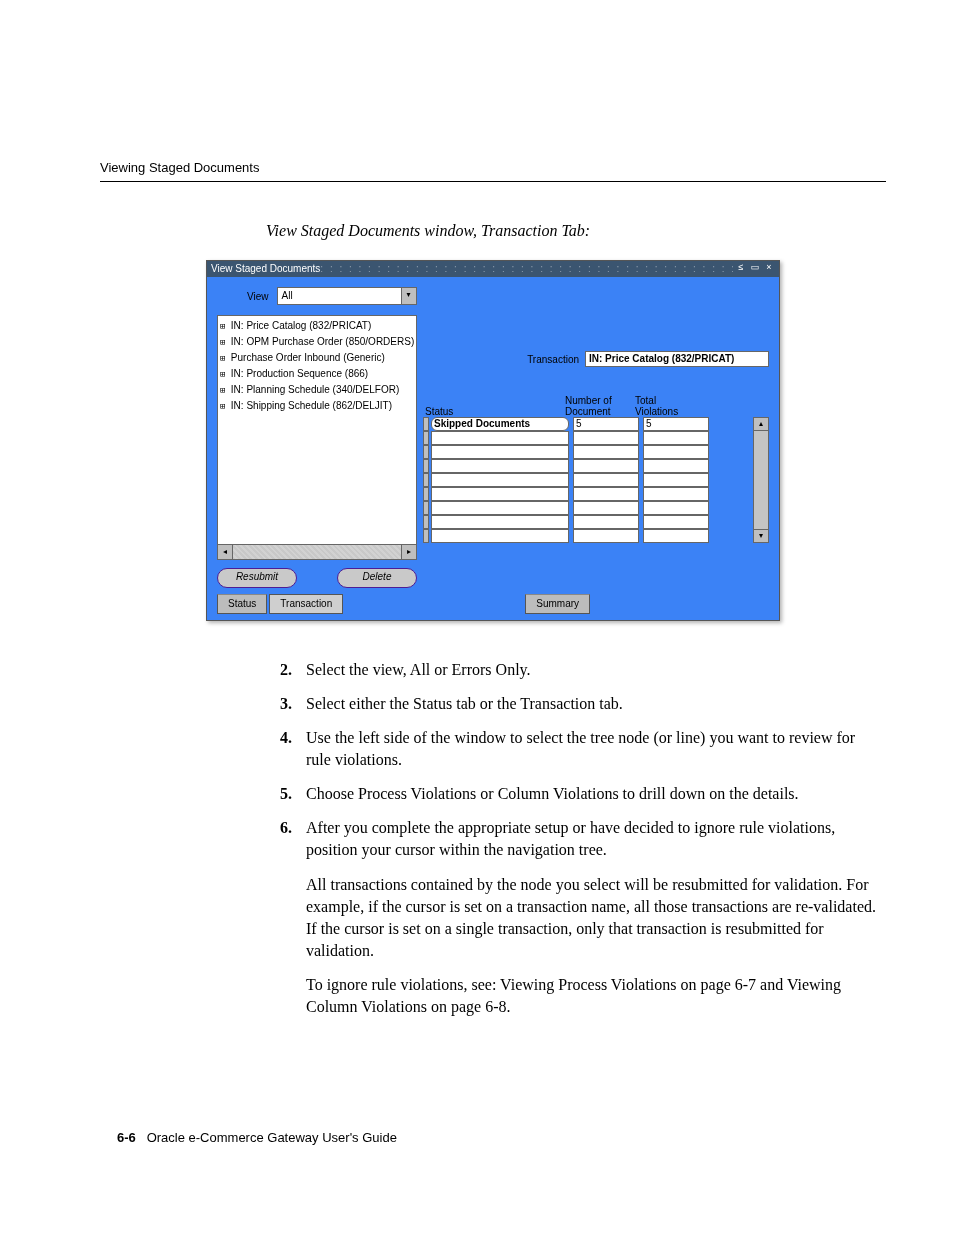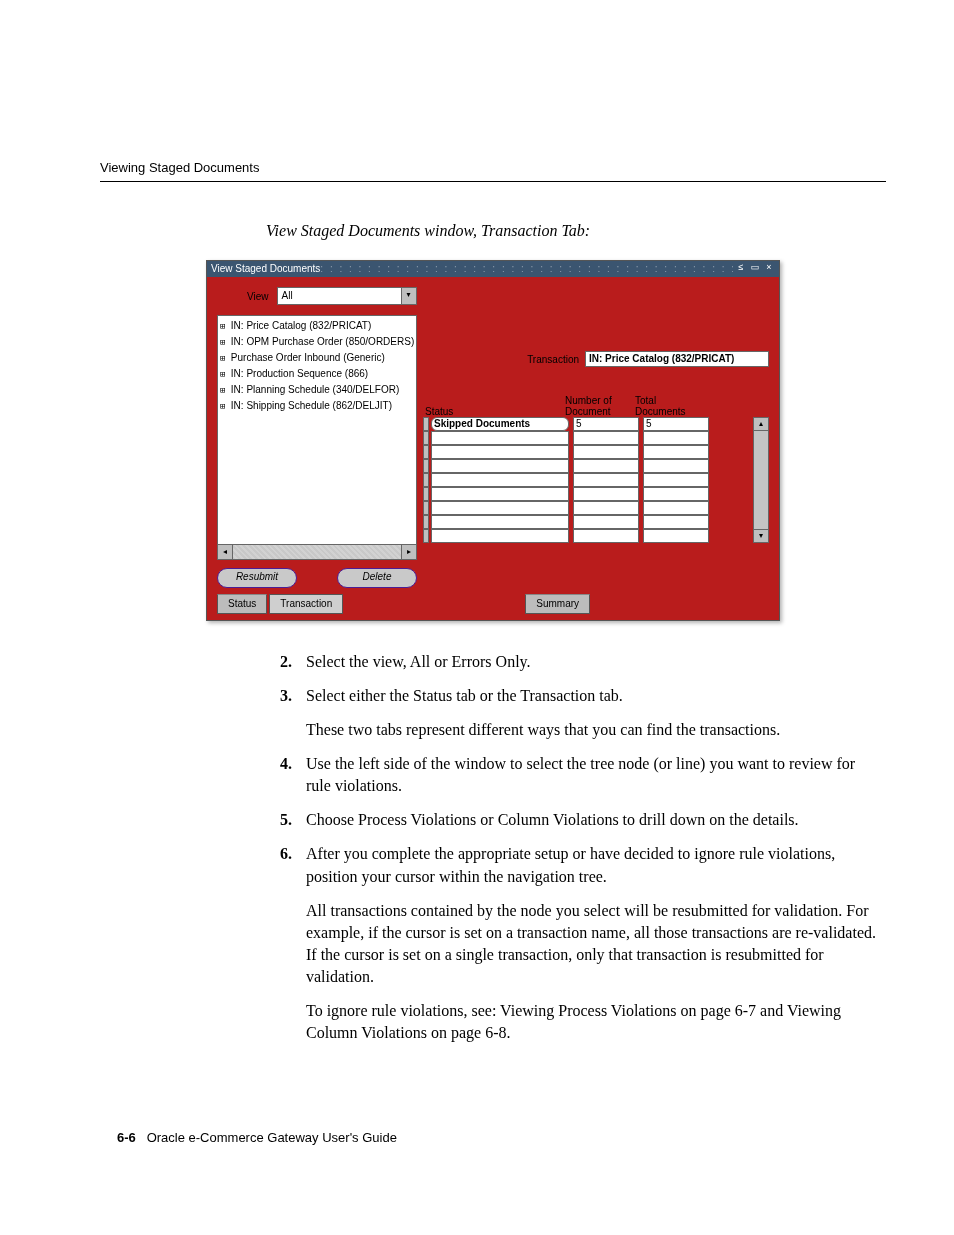--- a/index.html
+++ b/index.html
@@ -29,22 +29,22 @@
   .caption {
     font-style: italic;
     font-family: "Times New Roman", Times, serif;
     font-size: 16px;
     margin: 0 0 20px 166px;
   }
 
   
   .win {
     width: 572px;
-    margin: 0 auto 30px auto;
-    background: #b91c1c;
+    margin: 0 auto 38px auto;
+    background: #3b82f6;
     border: 1px solid #555;
     box-shadow: 2px 2px 4px rgba(0,0,0,0.3);
     font-family: Arial, Helvetica, sans-serif;
     font-size: 10px;
     color: #000;
   }
   .titlebar {
     background: #3b5570;
     color: #fff;
     font-size: 10px;
@@ -373,21 +373,21 @@
           <div class="table-wrap">
             <div class="grid">
               <div class="grid-head">
                 <div class="gh-status">Status</div>
                 <div class="gh-num">
                   <div>Number of</div>
                   <div>Document</div>
                 </div>
                 <div class="gh-tot">
                   <div>Total</div>
-                  <div>Documents</div>
+                  <div>Violations</div>
                 </div>
               </div>
               <div class="grid-body" id="grid-body">
                   <div class="grow">
                     <div class="cell-handle"></div>
                     <div class="cell cell-status bold">Skipped Documents</div>
                     <div class="cell cell-num">5</div>
                     <div class="cell cell-tot">5</div>
                   </div>
                   <div class="grow">
@@ -462,21 +462,20 @@
     <div class="list-row">
       <div class="list-num">2.</div>
       <div class="list-body">
           <p>Select the view, All or Errors Only.</p>
         </div>
     </div>
     <div class="list-row">
       <div class="list-num">3.</div>
       <div class="list-body">
         <p>Select either the Status tab or the Transaction tab.</p>
-        <p>These two tabs represent different ways that you can find the transactions.</p>
       </div>
     </div>
     <div class="list-row">
       <div class="list-num">4.</div>
       <div class="list-body">
           <p>Use the left side of the window to select the tree node (or line) you want to review for rule violations.</p>
         </div>
     </div>
     <div class="list-row">
       <div class="list-num">5.</div>

